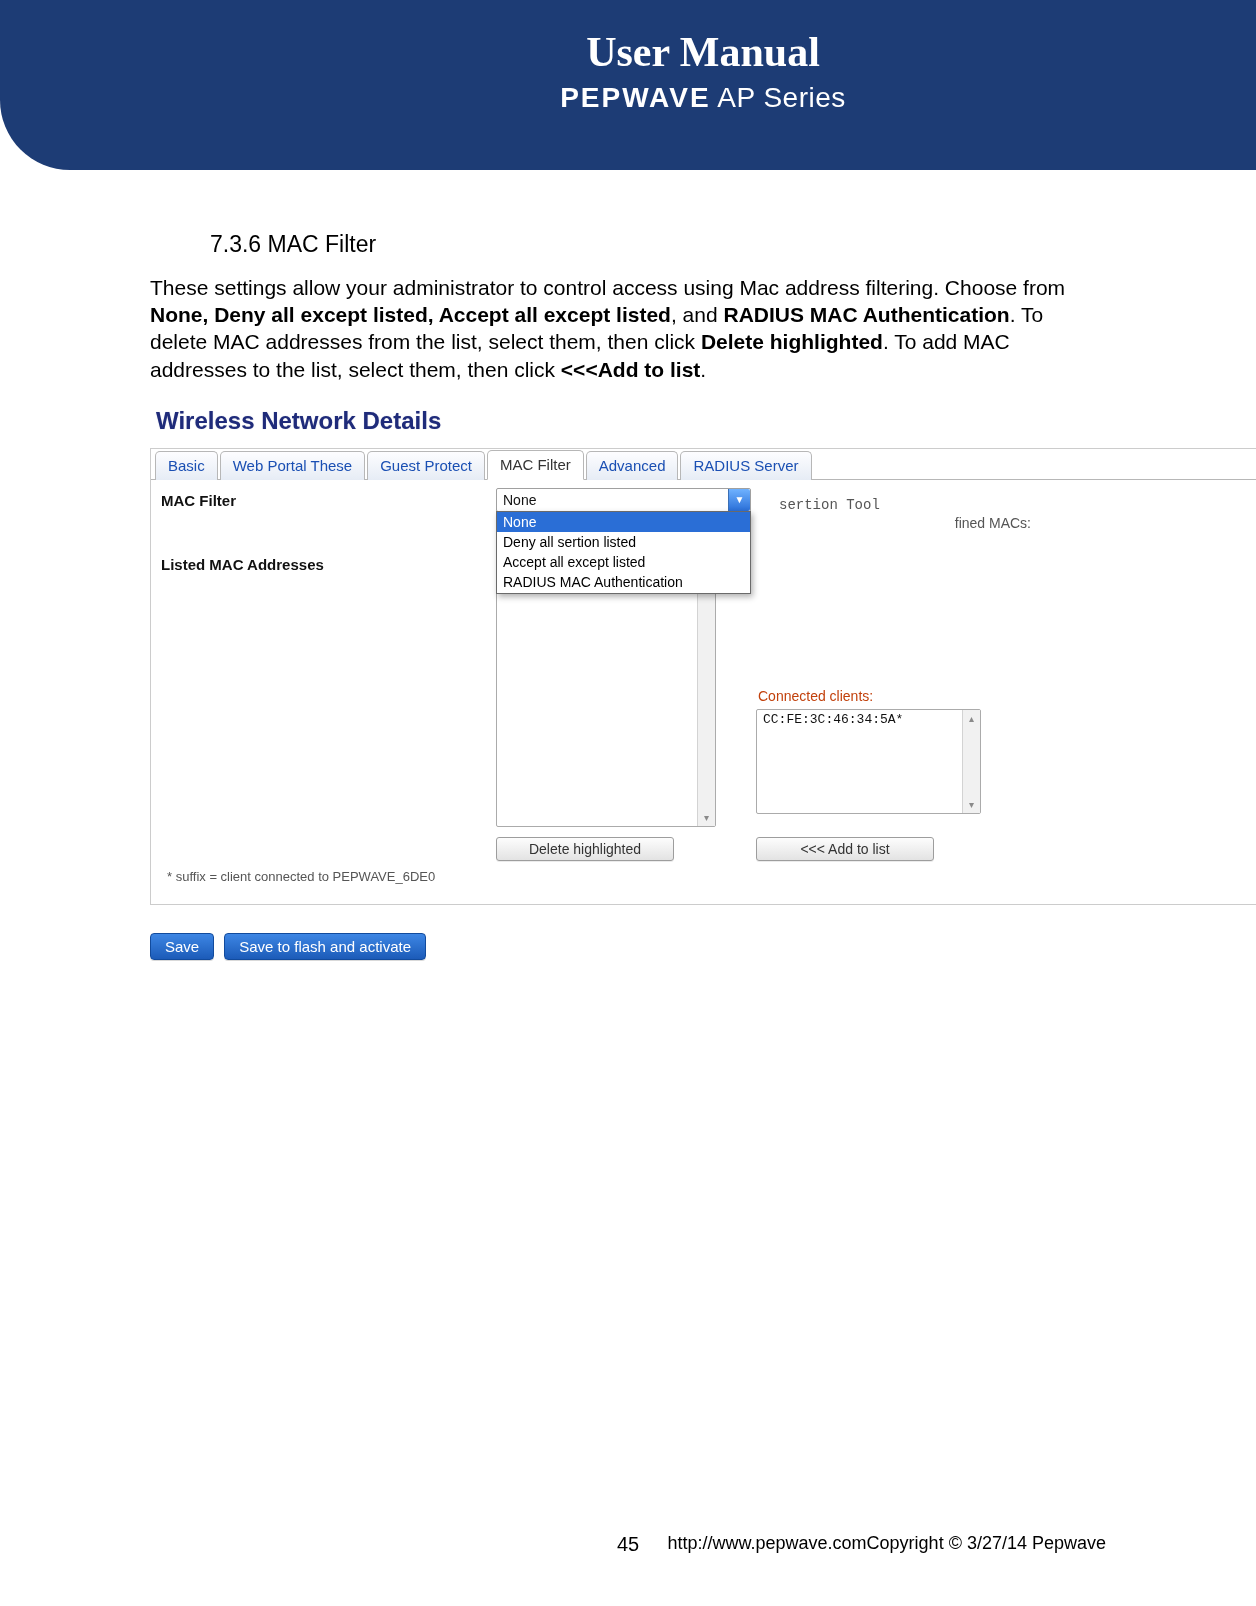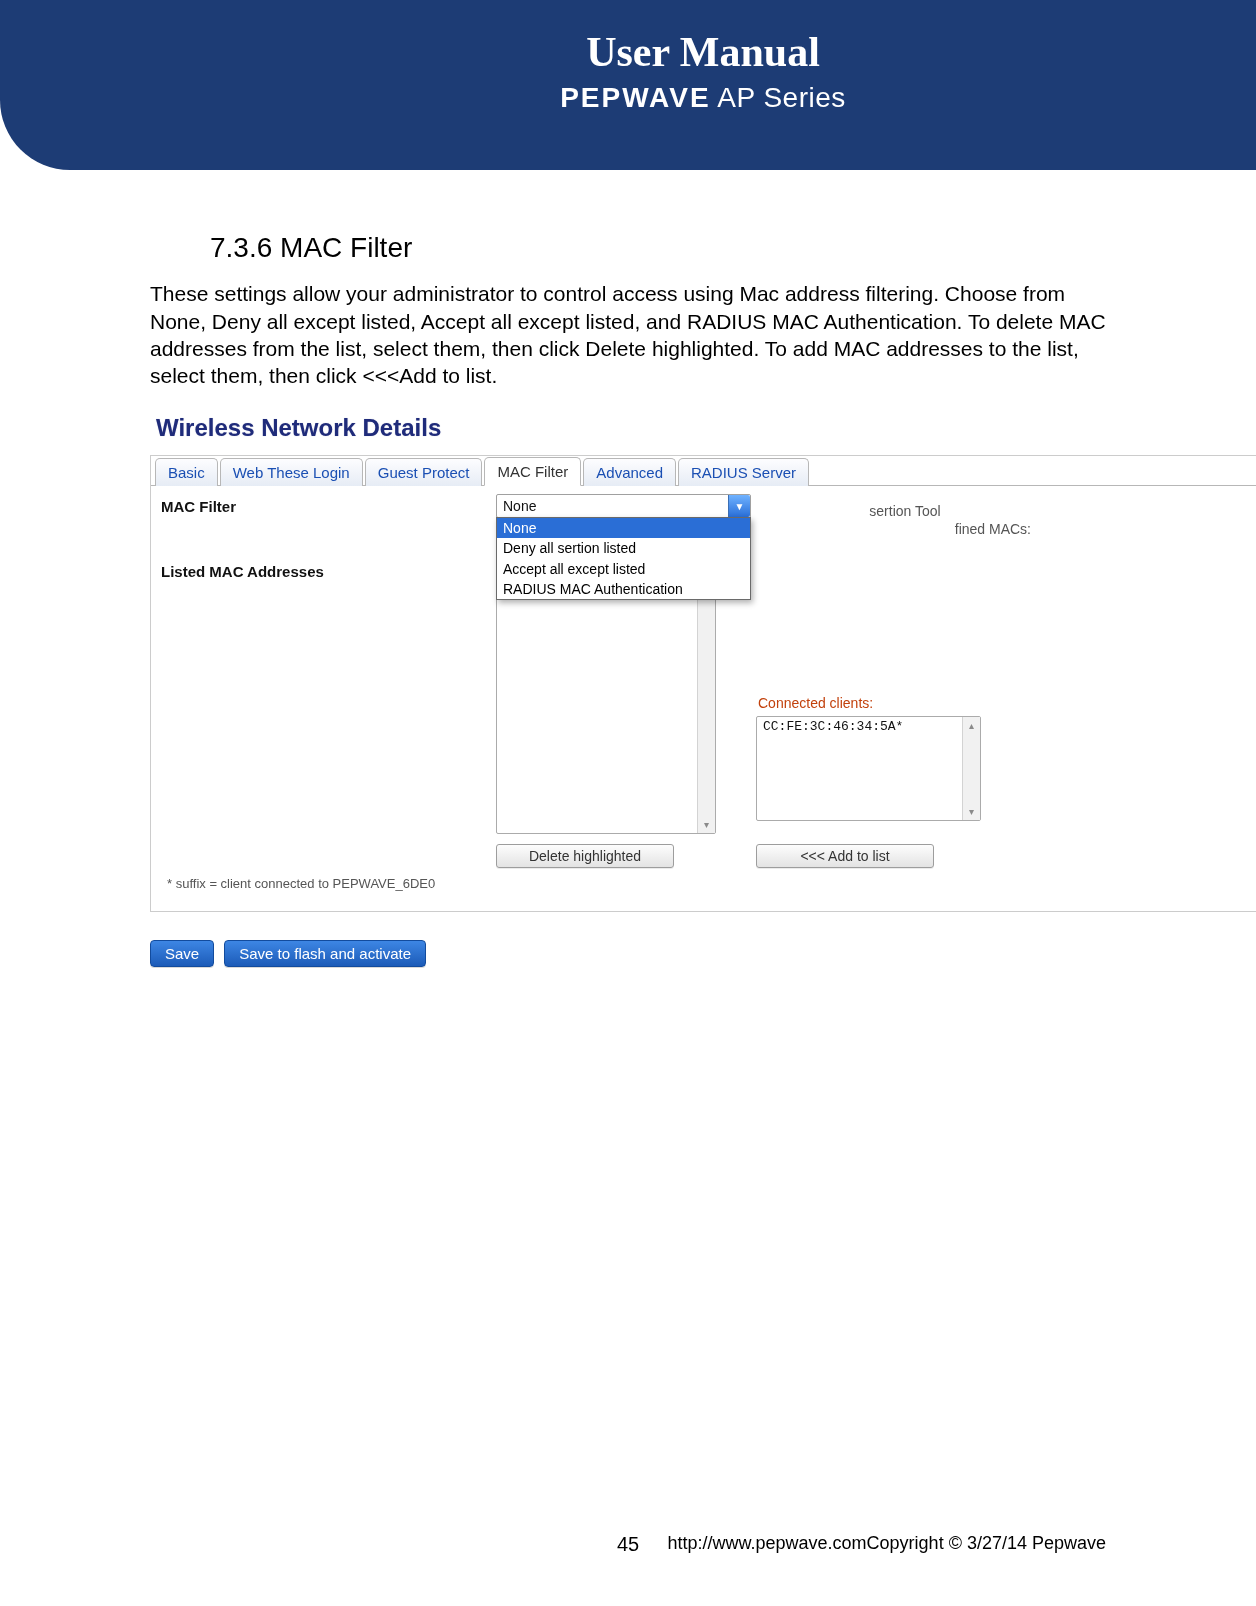--- a/index.html
+++ b/index.html
@@ -31,24 +31,24 @@
     .header-sub b { font-weight: bold; letter-spacing: 2px; }
     .content {
       padding: 60px 150px 0 150px;
       font-size: 21px;
       line-height: 1.3;
       color: #000;
     }
     .section-number {
       margin-left: 60px;
       margin-bottom: 14px;
-      font-size: 28px;
+      font-size: 23px;
     }
     .paragraph { margin-bottom: 18px; }
-    .paragraph b { font-weight: normal; }
+    .paragraph b { font-weight: bold; }
 
     .screenshot {
       border: 1px solid #ccc;
       background: #fff;
       width: 1159px;
       margin-top: -2px;
       font-size: 15px;
       color: #111;
     }
     .ss-title {
@@ -229,21 +229,21 @@
 
   <div class="paragraph">
     <span>These settings allow your administrator to control access using Mac address filtering. Choose from </span><b>None, Deny all except listed, Accept all except listed</b><span>, and </span><b>RADIUS MAC Authentication</b><span>. To delete MAC addresses from the list, select them, then click </span><b>Delete highlighted</b><span>. To add MAC addresses to the list, select them, then click </span><b>&lt;&lt;&lt;Add to list</b><span>.</span>
   </div>
 
   <div class="ss-title">Wireless Network Details</div>
 
   <div class="screenshot">
     <div class="tabs">
       <div class="tab">Basic</div>
-      <div class="tab">Web These Login</div>
+      <div class="tab">Web Portal These</div>
       <div class="tab">Guest Protect</div>
       <div class="tab active">MAC Filter</div>
       <div class="tab">Advanced</div>
       <div class="tab">RADIUS Server</div>
     </div>
 
     <div class="panel">
       <div class="row">
         <div class="label">MAC Filter</div>
         <div class="dropdown-wrap">
@@ -253,21 +253,21 @@
           </div>
           <div class="dropdown-list">
             <div class="opt sel">None</div>
             <div class="opt">Deny all sertion listed</div>
             <div class="opt">Accept all except listed</div>
             <div class="opt">RADIUS MAC Authentication</div>
           </div>
         </div>
         <div class="right-tool" style="margin-left:24px;">
           <div class="fieldset">
-            <span class="legend" style="display:block;text-align:center;">sertion Tool</span>
+            <span class="legend" style="display:block;text-align:left;font-family:Liberation Mono, monospace;">sertion Tool</span>
             <span class="legend" style="display:block;text-align:right;">fined MACs:</span>
           </div>
         </div>
       </div>
 
       <div class="row" style="margin-top:2px;">
         <div class="label">Listed MAC Addresses</div>
         <div>
           <div class="listbox">
             <div class="sb">

